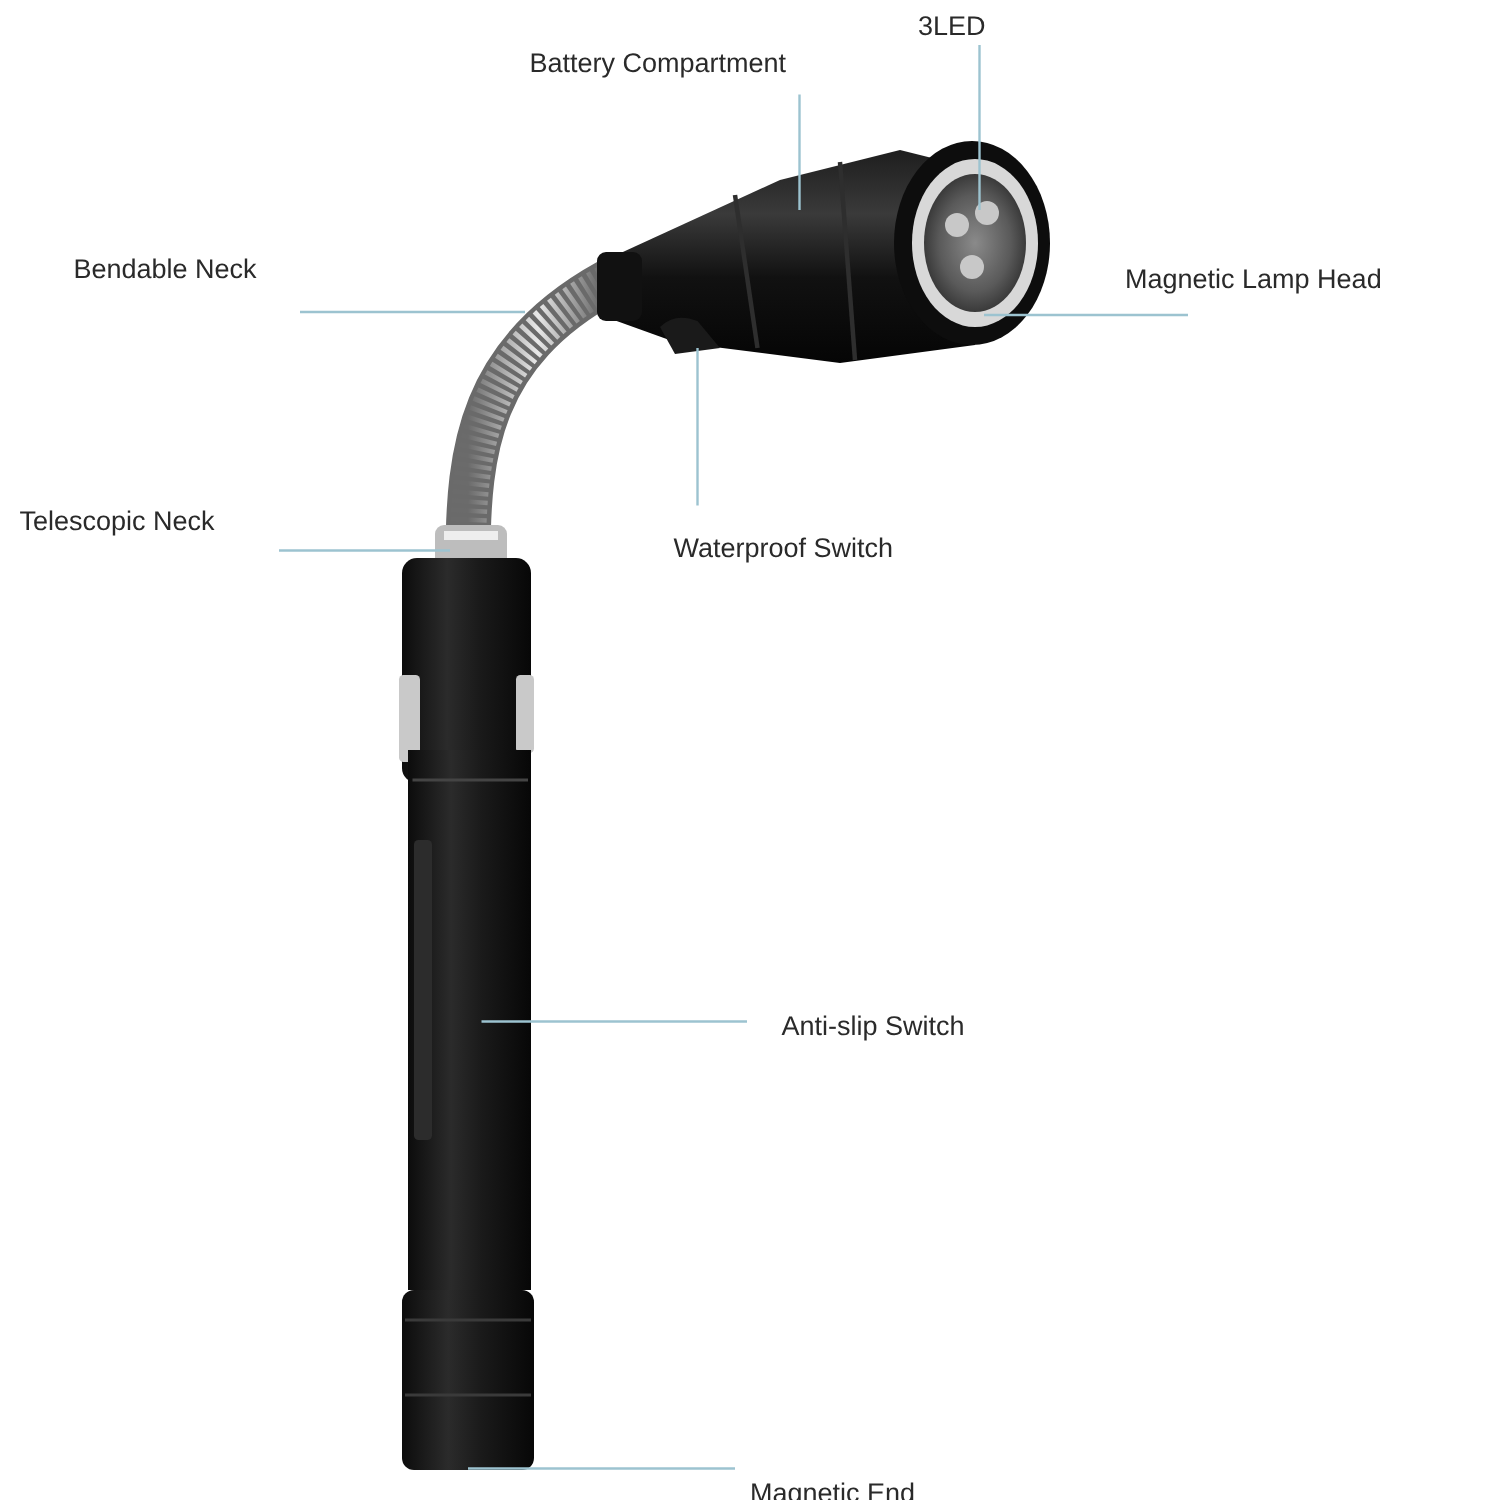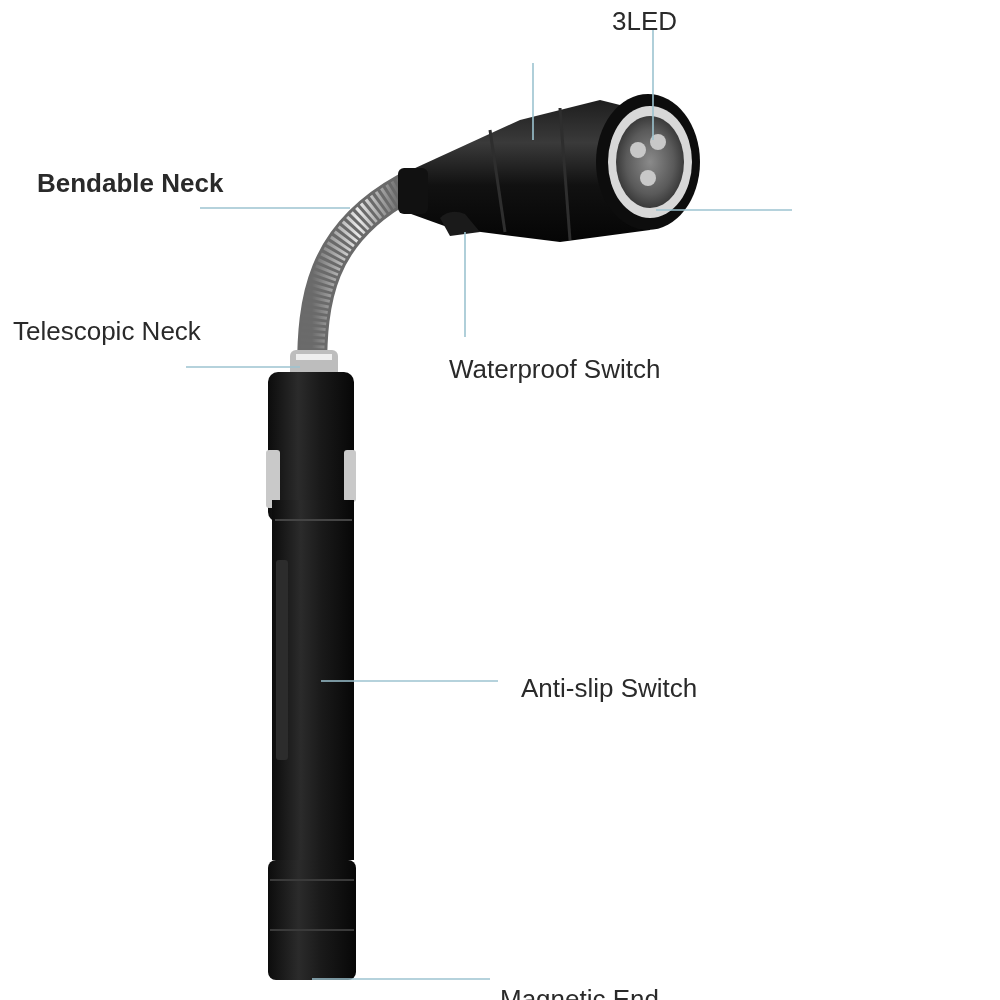--- a/index.html
+++ b/index.html
@@ -1,19 +1,19 @@
 <!DOCTYPE html>
 <html><head>
 <meta charset="utf-8">
 <style>
   html, body { margin:0; padding:0; background:#ffffff; }
   body { width:1000px; height:1000px; position:relative; overflow:hidden;
          font-family:"Liberation Sans", sans-serif; }
   .stage { position:absolute; left:0; top:0; width:1000px; height:1000px; }
-  .label { position:absolute; font-size:26px; color:#2a2a2a; white-space:nowrap; line-height:1; }
+  .label { position:absolute; font-size:18px; color:#2a2a2a; white-space:nowrap; line-height:1; }
   svg { position:absolute; left:0; top:0; }
 </style>
 </head>
 <body>
 
 <div class="stage">
   <svg width="1000" height="1000" viewBox="0 0 1000 1000">
     <defs>
       <linearGradient id="body" x1="0" x2="1" y1="0" y2="0">
         <stop offset="0" stop-color="#0c0c0c"></stop>
@@ -81,18 +81,20 @@
       <line x1="200" y1="208" x2="350" y2="208"></line>
       <line x1="656" y1="210" x2="792" y2="210"></line>
       <line x1="186" y1="367" x2="300" y2="367"></line>
       <line x1="465" y1="232" x2="465" y2="337"></line>
       <line x1="321" y1="681" x2="498" y2="681"></line>
       <line x1="312" y1="979" x2="490" y2="979"></line>
     </g>
   </svg>
 
   <div class="label" style="left:612px;top:8px;">3LED</div>
-  <div class="label" style="left:37px;top:170px;font-weight:bold;">Bendable Neck</div>
-  <div class="label" style="left:13px;top:318px;">Telescopic Neck</div>
+  <div class="label" style="left:353px;top:33px;">Battery Compartment</div>
+  <div class="label" style="left:49px;top:170px;">Bendable Neck</div>
+  <div class="label" style="left:750px;top:177px;">Magnetic Lamp Head</div>
+  <div class="label" style="left:13px;top:338px;">Telescopic Neck</div>
   <div class="label" style="left:420px;top:356px;margin-left:29px;">Waterproof Switch</div>
   <div class="label" style="left:521px;top:675px;">Anti-slip Switch</div>
   <div class="label" style="left:500px;top:962px;margin-top:24px;">Magnetic End</div>
 </div>
 
 </body></html>

